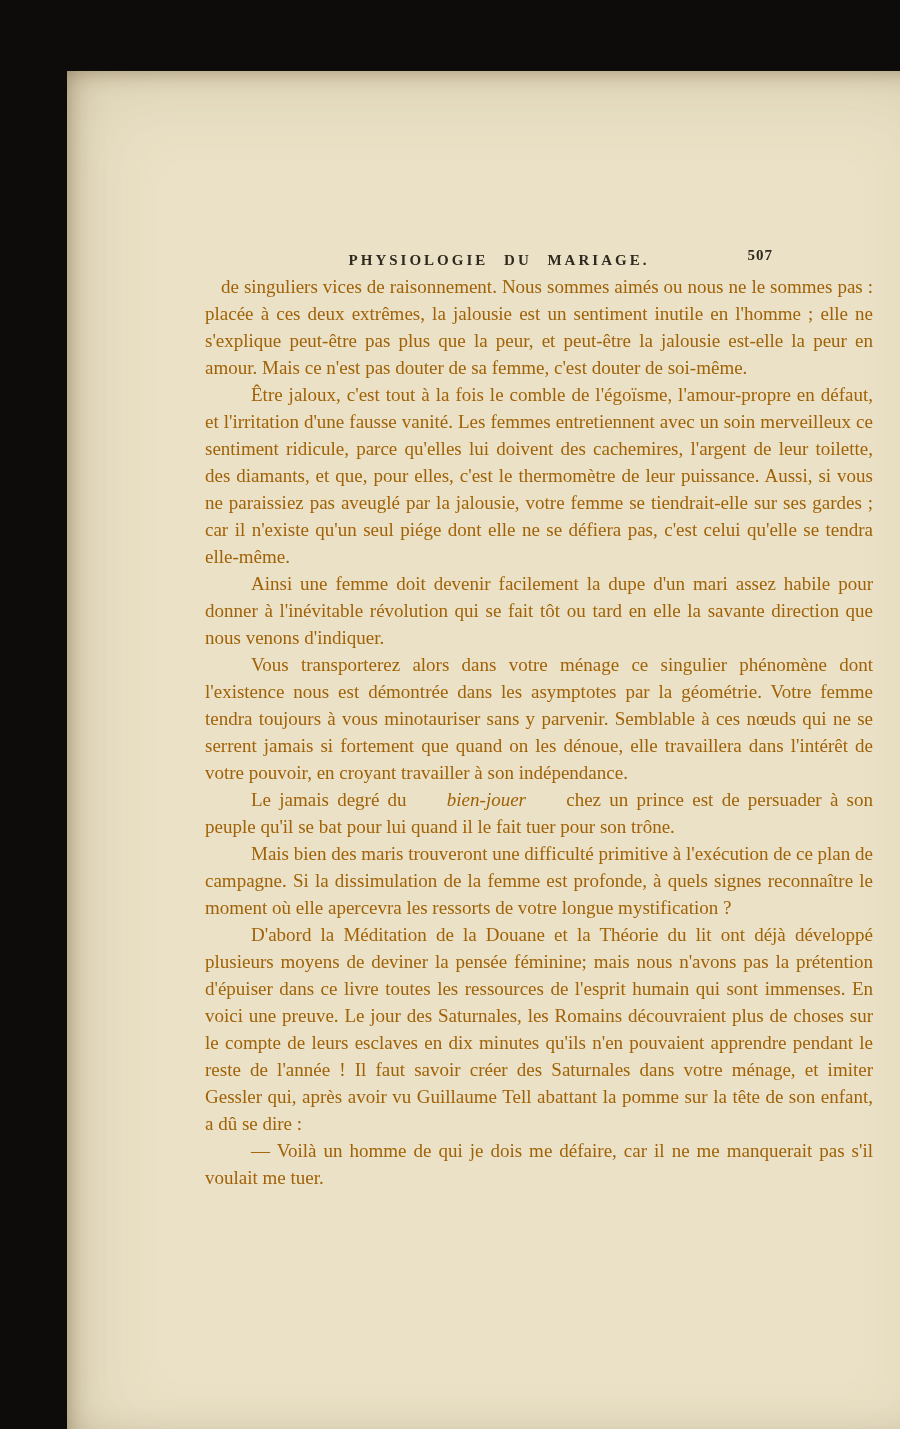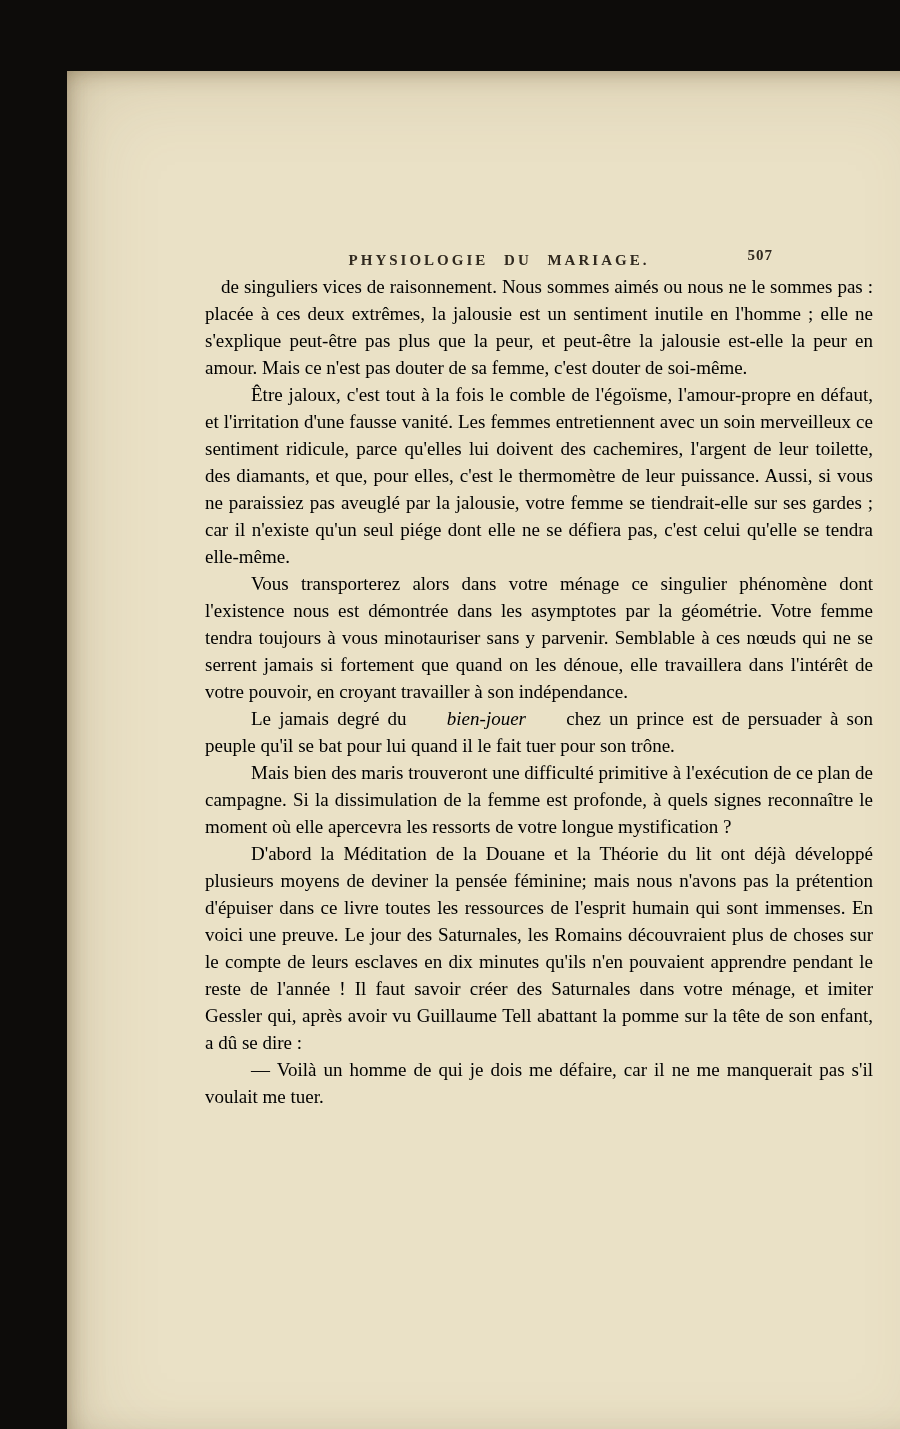--- a/index.html
+++ b/index.html
@@ -52,39 +52,40 @@
     letter-spacing: 1px;
     color: #30291f;
   }
   .text-block {
     position: absolute;
     top: 186px;
     left: 122px;
     width: 668px;
     font-size: 19px;
     line-height: 27px;
-    color: #000000;
+    color: #a16207;
     text-align: justify;
   }
   .para { margin: 0; }
   .para.indent { text-indent: 30px; }
   .italic { font-style: italic; }
 </style>
 </head>
 <body>
 
 <div class="scan">
   <div class="page">
     <div class="header">
       <div class="running-title">PHYSIOLOGIE DU MARIAGE.</div>
       <div class="page-number">507</div>
     </div>
     <div class="text-block">
         <p class="para"><span>de singuliers vices de raisonnement. Nous sommes aimés ou nous ne le sommes pas : placée à ces deux extrêmes, la jalousie est un sentiment inutile en l'homme ; elle ne s'explique peut-être pas plus que la peur, et peut-être la jalousie est-elle la peur en amour. Mais ce n'est pas douter de sa femme, c'est douter de soi-même.</span></p>
         <p class="para indent"><span>Être jaloux, c'est tout à la fois le comble de l'égoïsme, l'amour-propre en défaut, et l'irritation d'une fausse vanité. Les femmes entretiennent avec un soin merveilleux ce sentiment ridicule, parce qu'elles lui doivent des cachemires, l'argent de leur toilette, des diamants, et que, pour elles, c'est le thermomètre de leur puissance. Aussi, si vous ne paraissiez pas aveuglé par la jalousie, votre femme se tiendrait-elle sur ses gardes ; car il n'existe qu'un seul piége dont elle ne se défiera pas, c'est celui qu'elle se tendra elle-même.</span></p>
+        <p class="para indent"><span>Ainsi une femme doit devenir facilement la dupe d'un mari assez habile pour donner à l'inévitable révolution qui se fait tôt ou tard en elle la savante direction que nous venons d'indiquer.</span></p>
         <p class="para indent"><span>Vous transporterez alors dans votre ménage ce singulier phénomène dont l'existence nous est démontrée dans les asymptotes par la géométrie. Votre femme tendra toujours à vous minotauriser sans y parvenir. Semblable à ces nœuds qui ne se serrent jamais si fortement que quand on les dénoue, elle travaillera dans l'intérêt de votre pouvoir, en croyant travailler à son indépendance.</span></p>
         <p class="para indent"><span>Le jamais degré du </span><span class="italic">bien-jouer</span><span> chez un prince est de persuader à son peuple qu'il se bat pour lui quand il le fait tuer pour son trône.</span></p>
         <p class="para indent"><span>Mais bien des maris trouveront une difficulté primitive à l'exécution de ce plan de campagne. Si la dissimulation de la femme est profonde, à quels signes reconnaître le moment où elle apercevra les ressorts de votre longue mystification ?</span></p>
         <p class="para indent"><span>D'abord la Méditation de la Douane et la Théorie du lit ont déjà développé plusieurs moyens de deviner la pensée féminine; mais nous n'avons pas la prétention d'épuiser dans ce livre toutes les ressources de l'esprit humain qui sont immenses. En voici une preuve. Le jour des Saturnales, les Romains découvraient plus de choses sur le compte de leurs esclaves en dix minutes qu'ils n'en pouvaient apprendre pendant le reste de l'année ! Il faut savoir créer des Saturnales dans votre ménage, et imiter Gessler qui, après avoir vu Guillaume Tell abattant la pomme sur la tête de son enfant, a dû se dire :</span></p>
         <p class="para indent"><span>— Voilà un homme de qui je dois me défaire, car il ne me manquerait pas s'il voulait me tuer.</span></p>
       </div>
   </div>
 </div>
 
 </body></html>

